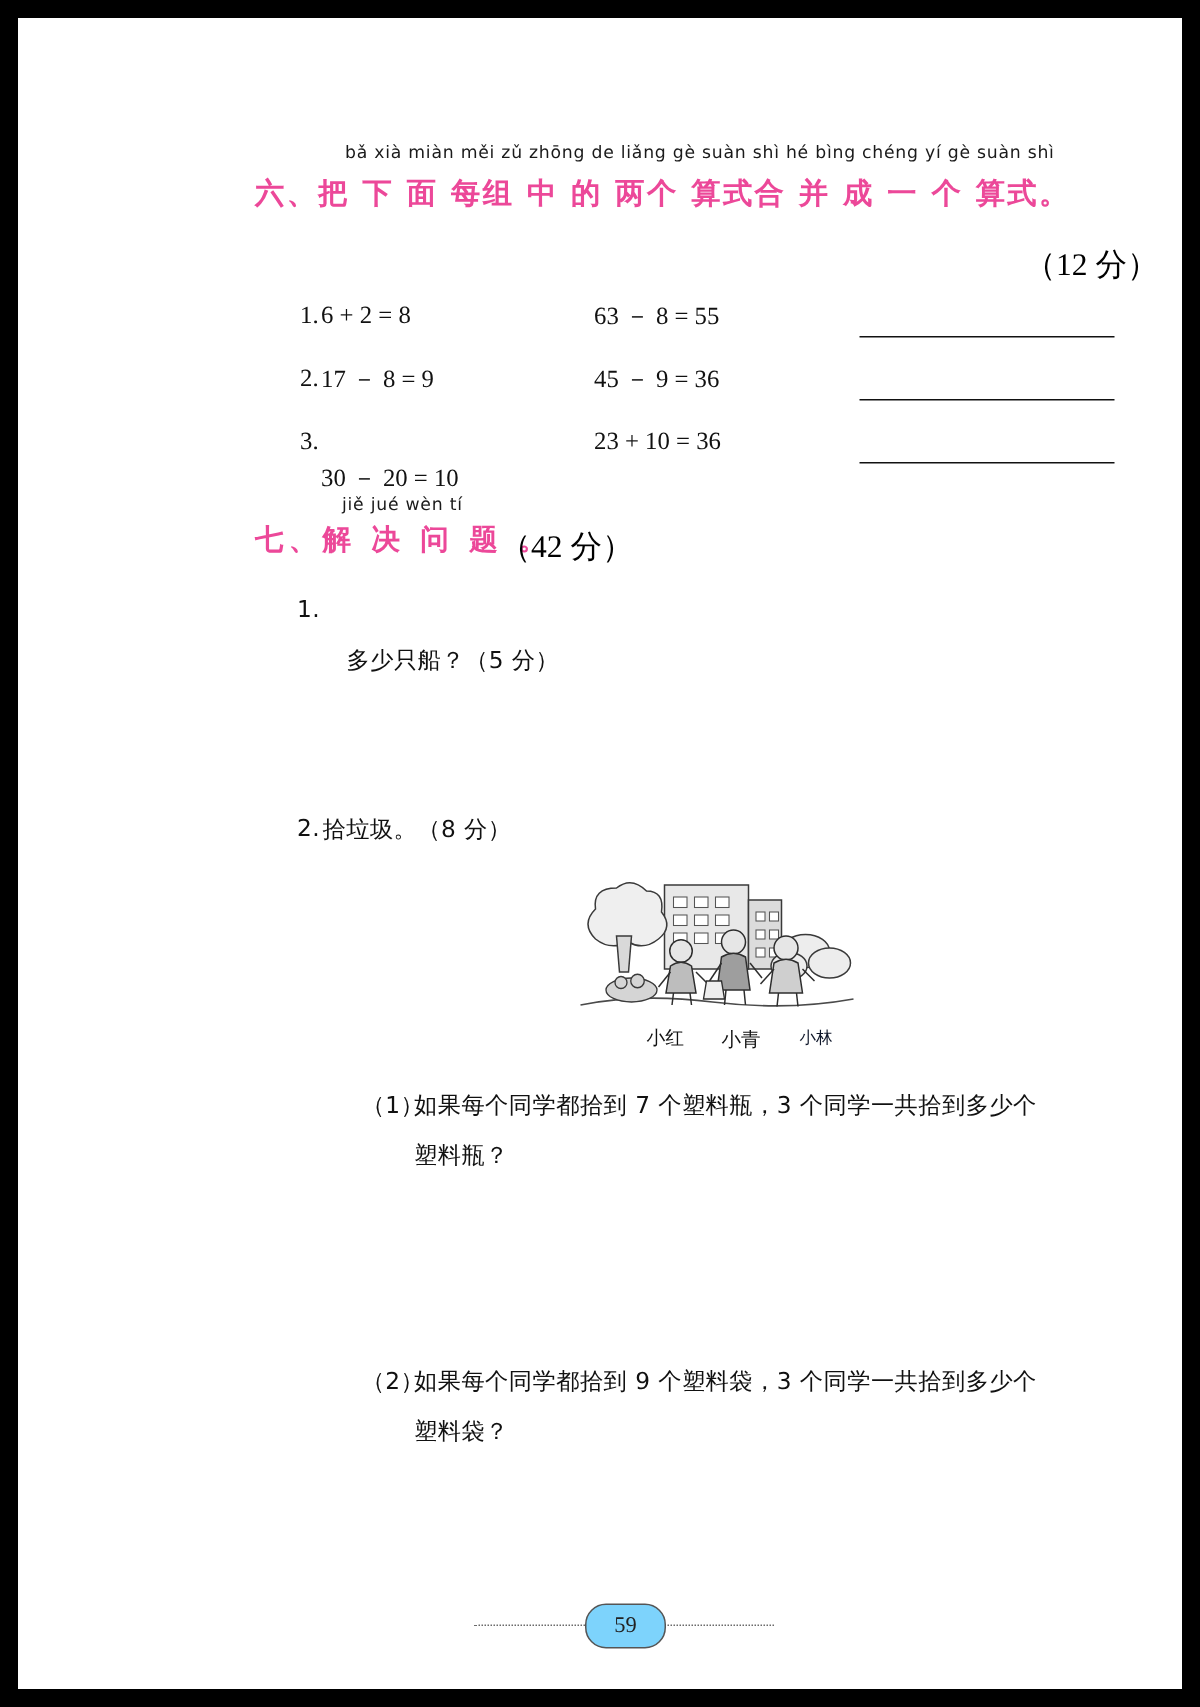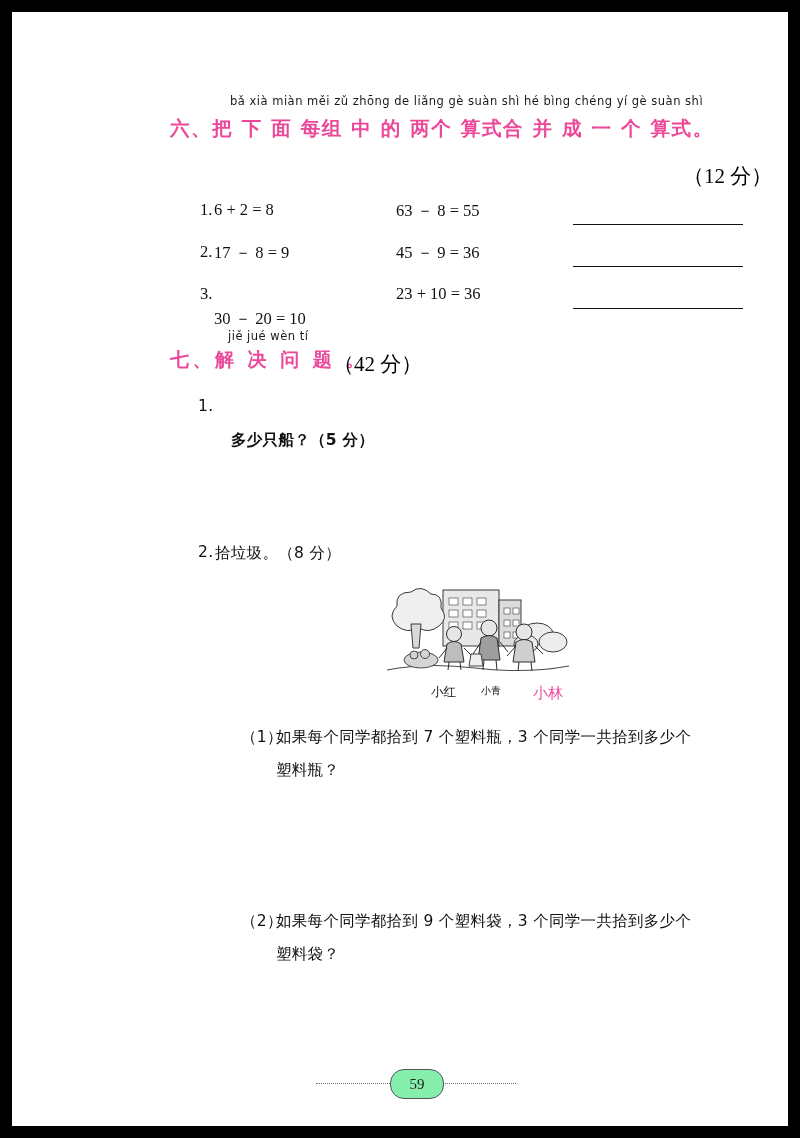--- a/index.html
+++ b/index.html
@@ -102,21 +102,21 @@
   .dots-left { left: 288px; width: 80px; }
   .dots-right { left: 408px; width: 80px; }
   .pagenum {
     position: absolute;
     left: 362px;
     top: 5px;
     width: 52px;
     height: 28px;
     border: 1.4px solid #555;
     border-radius: 14px;
-    background: #86efac;
+    background: #7dd3fc;
     font-family: "Liberation Serif", serif;
     font-size: 15px;
     color: #222;
     display: flex;
     align-items: center;
     justify-content: center;
   }
 </style>
 </head>
 <body>
@@ -144,21 +144,21 @@
     <div class="abs eq" style="left:186px; top:272px;margin-top:24px;">30 － 20 = 10</div>
     <div class="abs eq" style="left:368px; top:272px;">23 + 10 = 36</div>
     <div class="abs blank-line" style="left:545px; top:296px; width:170px;"></div>
 
     <div class="abs pinyin" style="left:200px; top:317px;">jiě jué wèn  tí</div>
 
     <div class="abs heading heading-sparse" style="left:142px; top:335px;">七、解 决 问 题 。</div>
     <div class="abs score" style="left:305px; top:338px;">（42 分）</div>
 
     <div class="abs qtext" style="left:170px; top:385px;">1.</div>
-    <div class="abs qtext" style="left:203px; top:418px;font-weight:bold;">多少只船？（5 分）</div>
+    <div class="abs qtext" style="left:203px; top:418px;">多少只船？（5 分）</div>
 
     <div class="abs qtext" style="left:170px; top:531px;">2.</div>
     <div class="abs qtext" style="left:187px; top:531px;">拾垃圾。（8 分）</div>
 
     <div class="picture">
       <svg class="pic-svg" width="190" height="125" viewBox="0 0 190 125" xmlns="http://www.w3.org/2000/svg">
         <rect x="0" y="0" width="190" height="125" fill="#ffffff"></rect>
 
         <g stroke="#3a3a3a" stroke-width="1" fill="#e8e8e8">
           <rect x="60" y="12" width="56" height="56"></rect>
@@ -224,22 +224,22 @@
           <path d="M152 68 l8 8" fill="none"></path>
           <path d="M136 84 l-1 9 M148 84 l1 9" fill="none"></path>
         </g>
 
         <g fill="#eeeeee" stroke="#2e2e2e" stroke-width="0.9">
           <path d="M88 76 l10 0 l2 12 l-14 0 z"></path>
         </g>
       </svg>
 
       <div style="position:absolute; left:48px; top:106px; font-family:'DejaVu Sans',sans-serif; font-size:12.5px; color:#111;">小红</div>
-      <div style="position:absolute; left:98px; top:106px; font-family:Liberation Mono, monospace; font-size:10px; color:#111;text-align:right;">小青</div>
-      <div style="position:absolute; left:150px; top:106px; font-family:'DejaVu Sans',sans-serif; font-size:15px; color:#ec4899;">小林</div>
+      <div style="position:absolute; left:98px; top:106px; font-family:Liberation Mono, monospace; font-size:13px; color:#111;text-align:right;">小青</div>
+      <div style="position:absolute; left:150px; top:106px; font-family:'DejaVu Sans',sans-serif; font-size:11px; color:#0f172a;">小林</div>
     </div>
 
     <div class="abs qtext" style="left:213px; top:715px;">（1）</div>
     <div class="abs qtext" style="left:248px; top:715px;">如果每个同学都拾到 7 个塑料瓶，3 个同学一共拾到多少个</div>
     <div class="abs qtext" style="left:248px; top:748px;">塑料瓶？</div>
 
     <div class="abs qtext" style="left:213px; top:899px;">（2）</div>
     <div class="abs qtext" style="left:248px; top:899px;">如果每个同学都拾到 9 个塑料袋，3 个同学一共拾到多少个</div>
     <div class="abs qtext" style="left:248px; top:932px;">塑料袋？</div>
 

